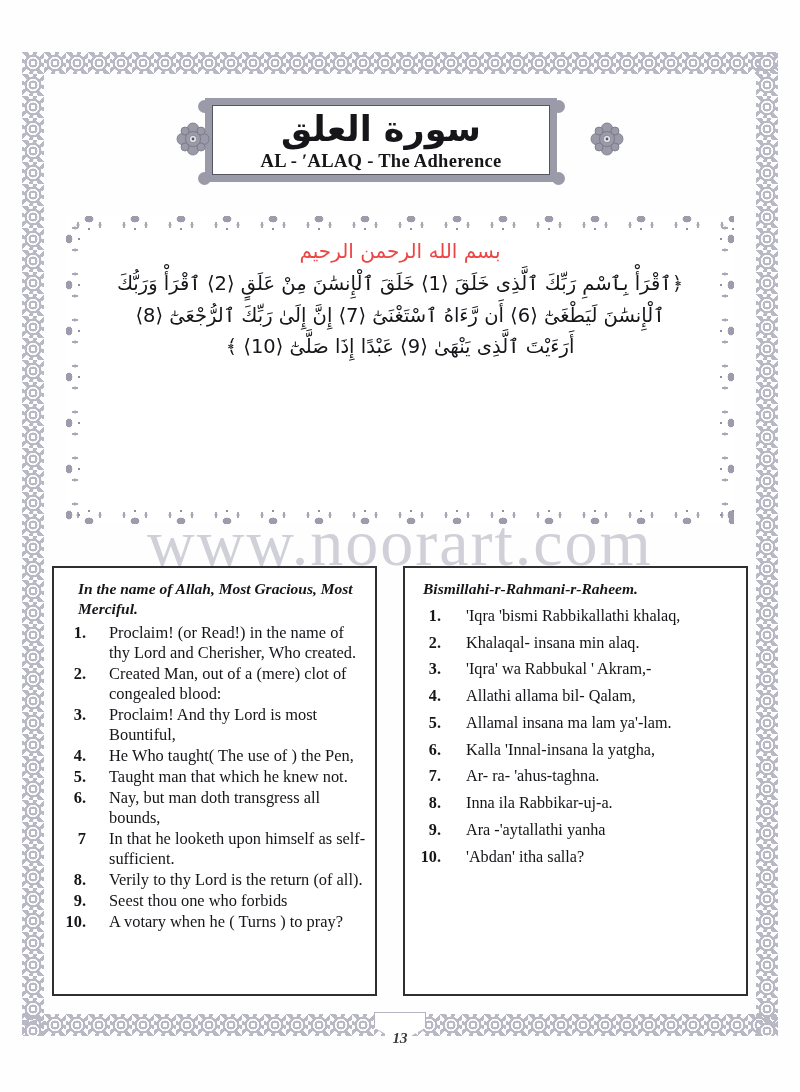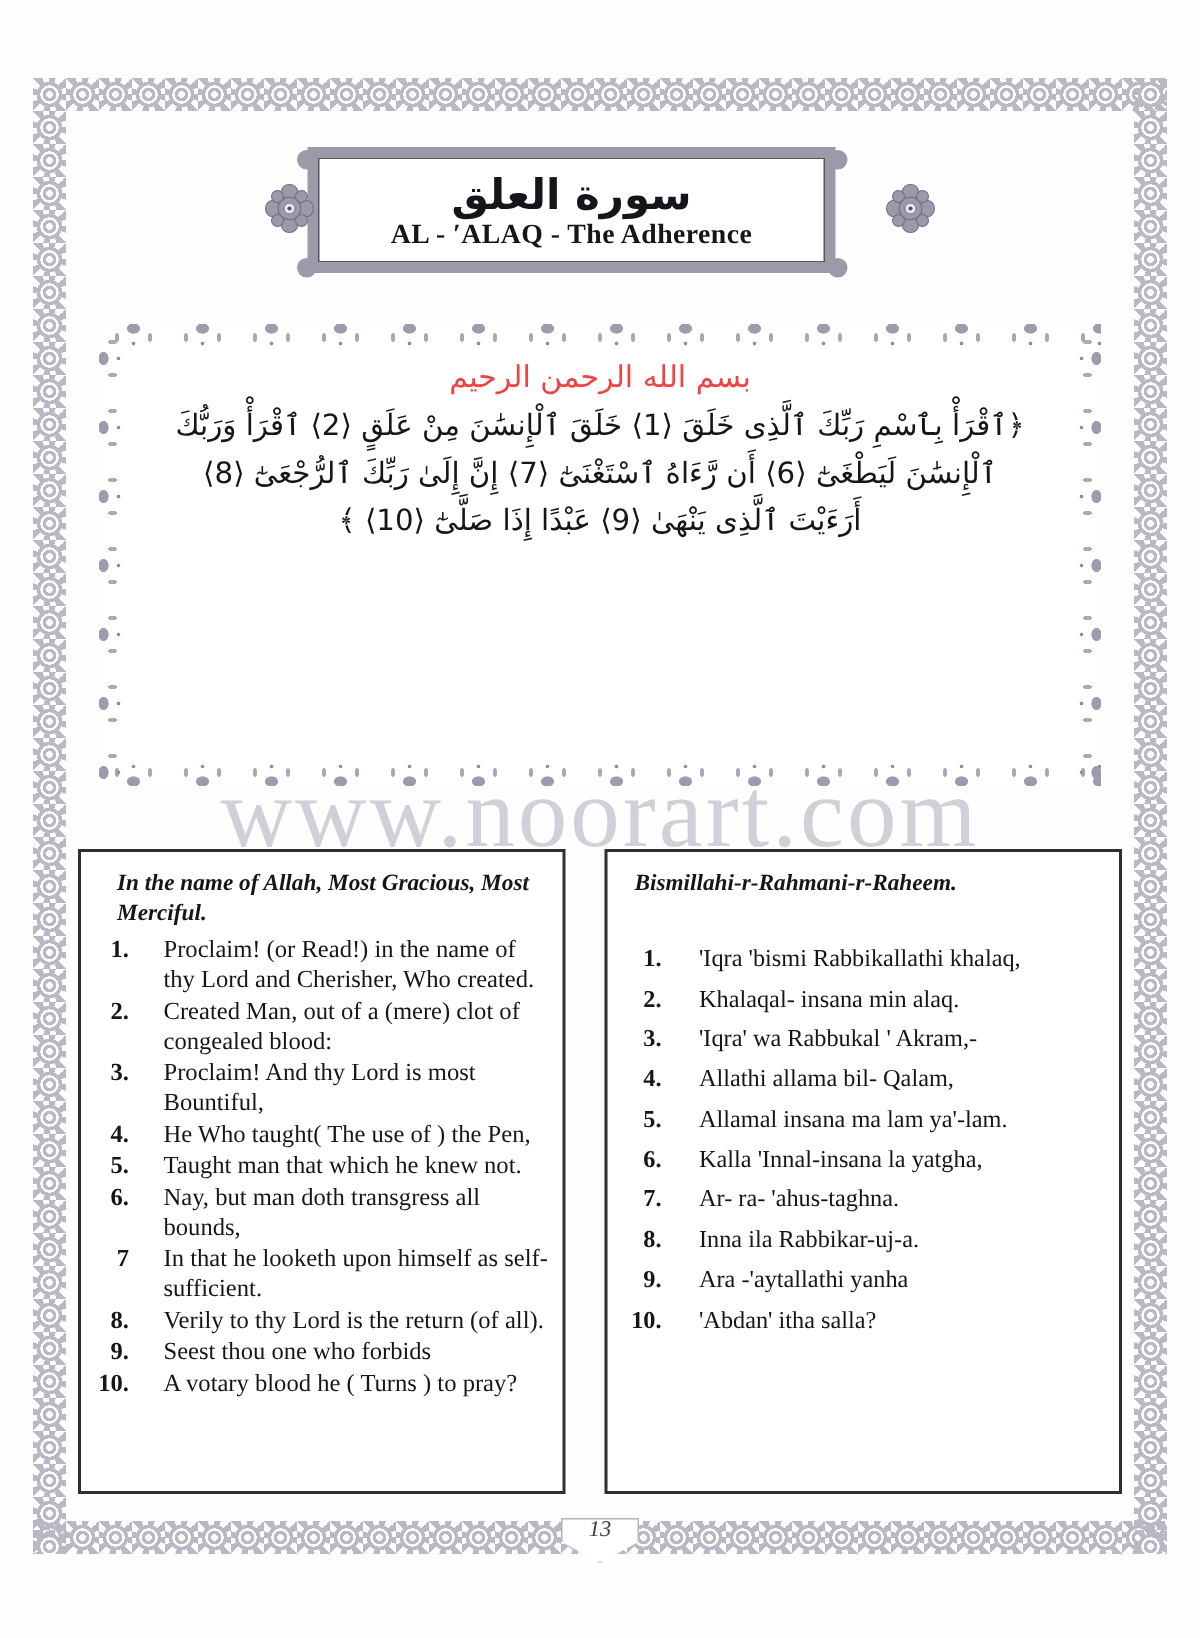--- a/index.html
+++ b/index.html
@@ -85,21 +85,21 @@
   #title-frame-inner {
     position: absolute; inset: 7px;
     border: 1.5px solid #55555f;
     background: #ffffff;
     display: flex; flex-direction: column;
     align-items: center; justify-content: center;
     padding-top: 2px;
   }
   #title-arabic {
     font-family: "DejaVu Sans", sans-serif;
-    font-size: 28px;
+    font-size: 35px;
     color: #16161a;
     direction: rtl;
     line-height: 1.12;
     margin-bottom: 1px;
     font-weight: 600;
   }
   #title-latin {
     font-family: "Liberation Serif", serif;
     font-weight: bold;
     font-size: 18.5px;
@@ -211,21 +211,21 @@
     font-style: italic;
     font-weight: bold;
     font-size: 15.5px;
     color: #16161a;
     line-height: 1.28;
     margin: 0 0 4px 0;
     padding-left: 14px;
   }
   #box-translit .bism-head {
     padding-left: 8px;
-    margin-bottom: 31px;
+    margin-bottom: 8px;
   }
 
   ol.verse-list {
     list-style: none;
     margin: 0; padding: 0;
   }
   ol.verse-list li {
     display: flex;
     font-family: "Liberation Serif", serif;
     font-size: 16.4px;
@@ -265,24 +265,24 @@
   #pagenum .shield {
     position: absolute; inset: 0;
     background: #ffffff;
     border: 1.4px solid #b4b4c0;
     clip-path: polygon(0 0, 100% 0, 100% 52%, 50% 100%, 0 52%);
   }
   #pagenum .num {
     position: relative;
     font-family: "Liberation Serif", serif;
     font-style: italic;
-    font-weight: normal;
+    font-weight: bold;
     font-size: 15px;
     color: #3a3a44;
-    margin-top: 0;
+    margin-top: 18px;
   }
 </style>
 </head>
 <body>
 
 <div id="page">
 
   <div class="ghost" style="left:430px; top:588px;">12. Ortaq lid ordu qalm kenna</div>
   <div class="ghost" style="left:430px; top:606px;">13. Seest thou if he denies (Truth)</div>
   <div class="ghost" style="left:430px; top:752px;">17. Fal-yad-u nad-ayah,</div>
@@ -392,21 +392,21 @@
         <li>
             <span class="vnum">8.</span>
             <span class="vtxt">Verily to thy Lord is the return (of all).</span>
           </li>
         <li>
             <span class="vnum">9.</span>
             <span class="vtxt">Seest thou one who forbids</span>
           </li>
         <li>
             <span class="vnum">10.</span>
-            <span class="vtxt">A votary blood he ( Turns ) to pray?</span>
+            <span class="vtxt">A votary when he ( Turns ) to pray?</span>
           </li>
       </ol>
     </div>
 
     <div class="tbox" id="box-translit">
       <p class="bism-head">Bismillahi-r-Rahmani-r-Raheem.</p>
       <ol class="verse-list">
         <li>
             <span class="vnum">1.</span>
             <span class="vtxt">'Iqra 'bismi Rabbikallathi khalaq,</span>

